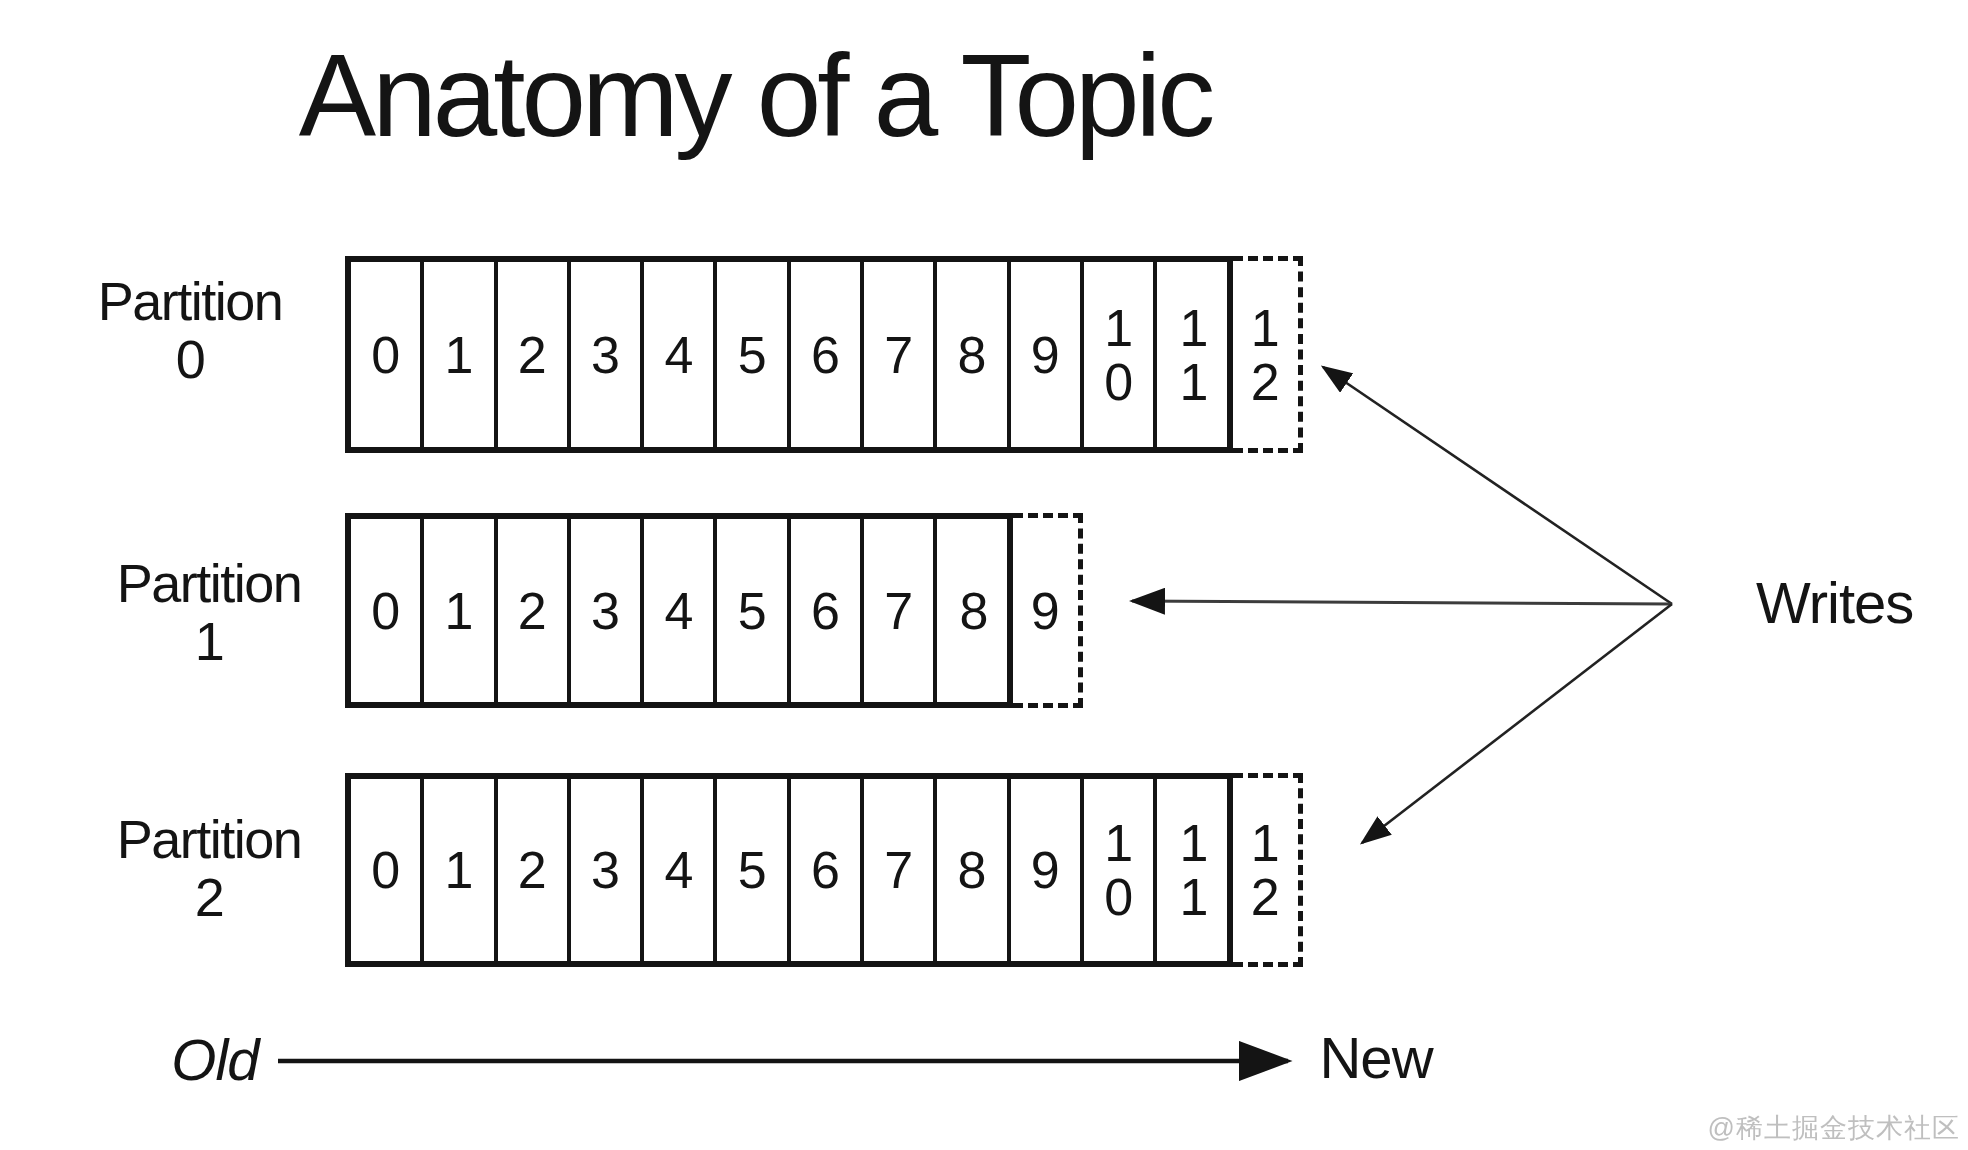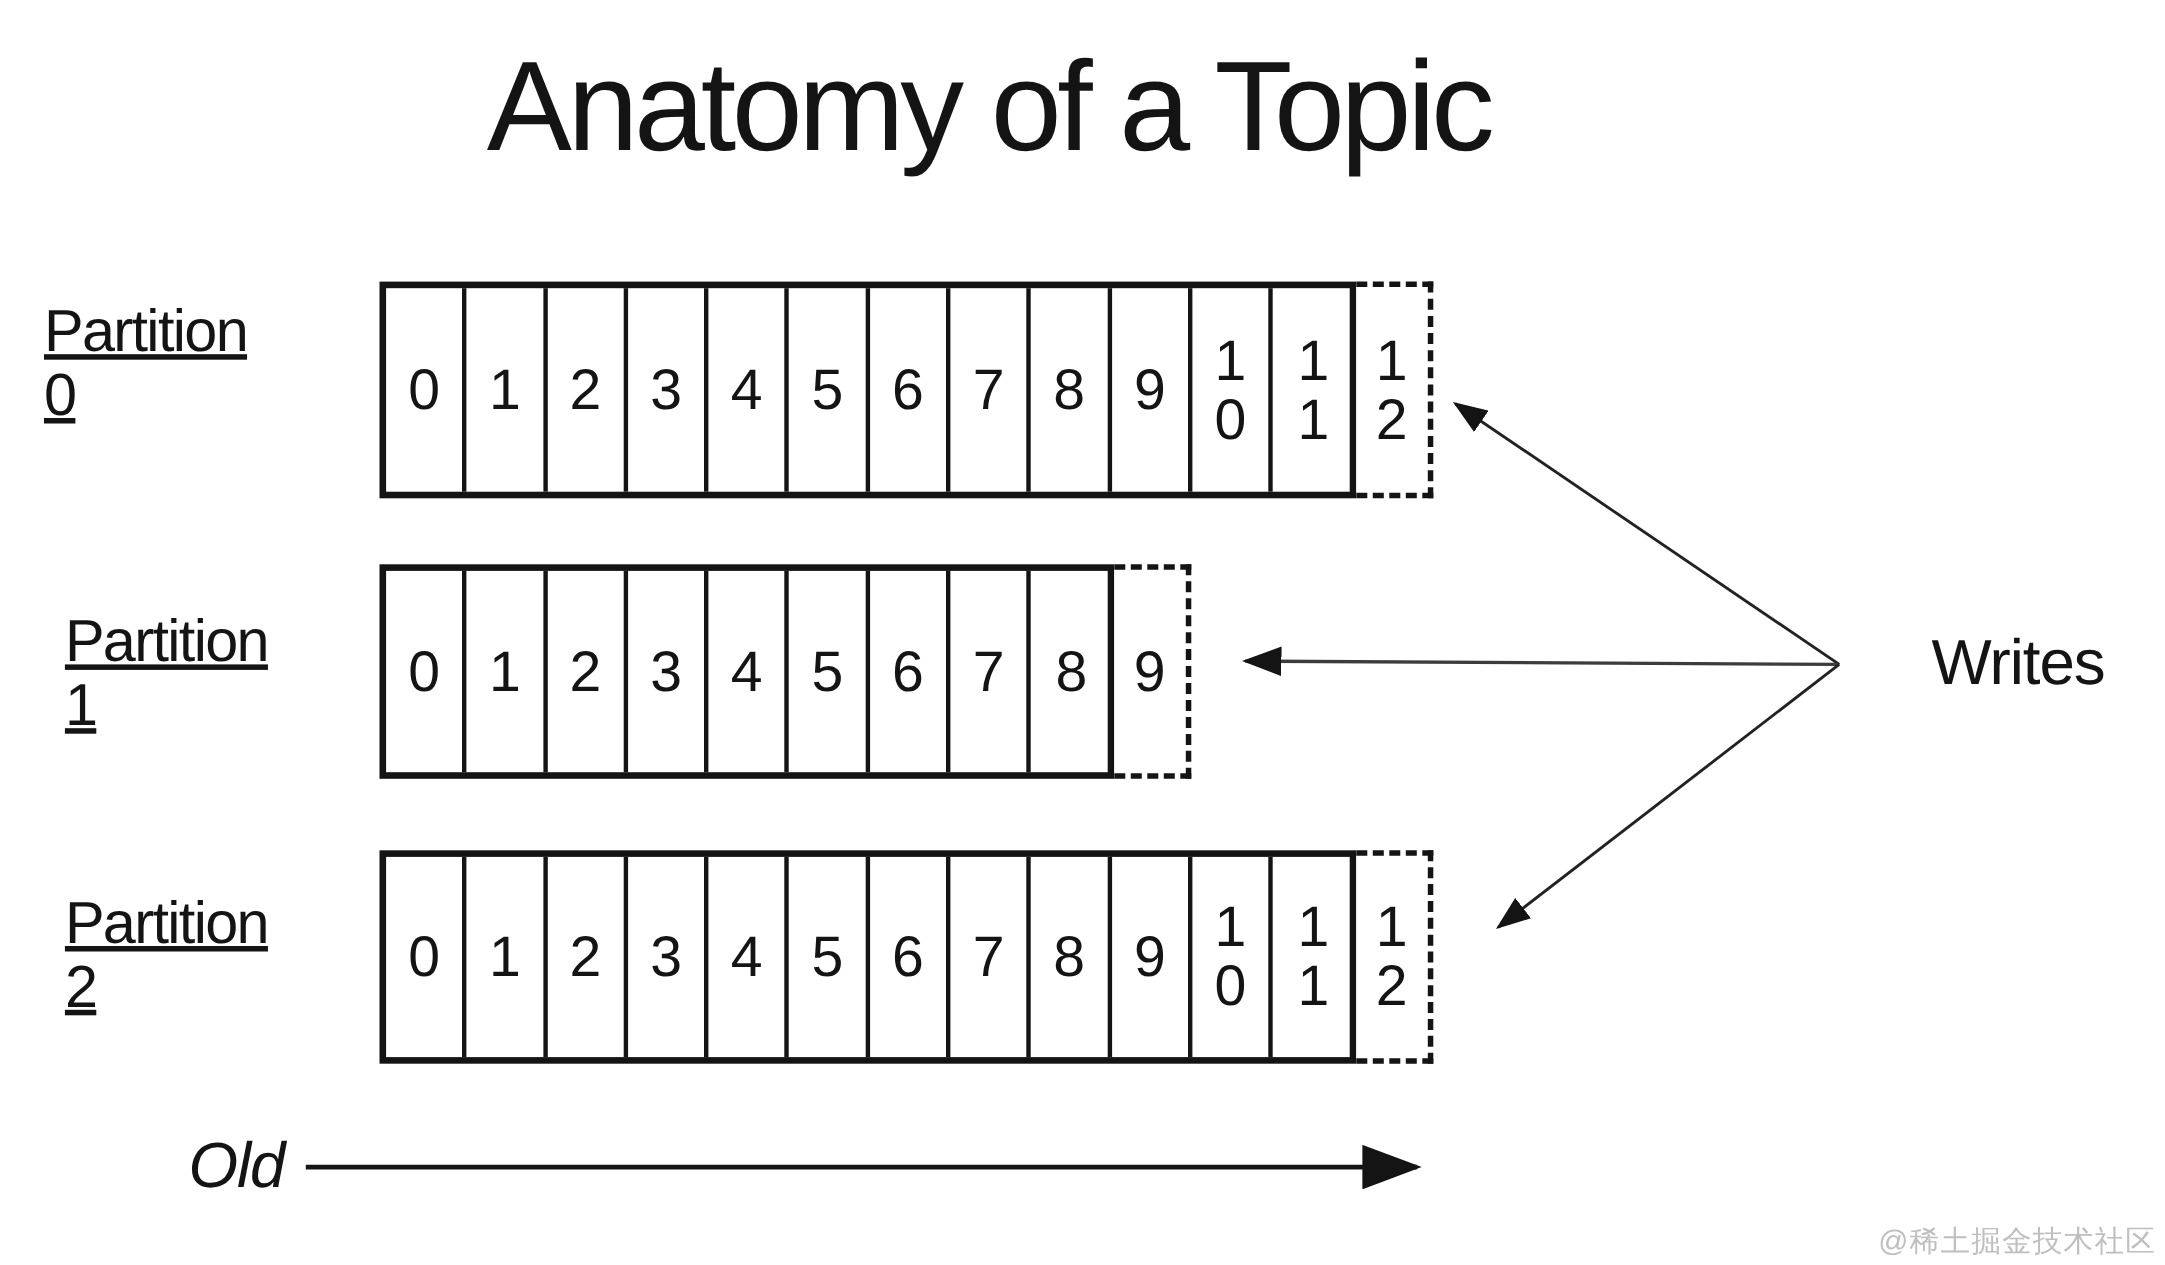--- a/index.html
+++ b/index.html
@@ -1,25 +1,25 @@
 <!DOCTYPE html>
 <html><head>
 <meta charset="utf-8">
 <style>
   html,body{margin:0;padding:0;background:#fff;}
   .canvas{
     position:relative;width:1968px;height:1150px;background:#fff;overflow:hidden;
     font-family:"Liberation Sans","DejaVu Sans",sans-serif;color:#141414;
   }
   .title{
-    position:absolute;left:155px;top:30px;width:1200px;text-align:right;
+    position:absolute;left:155px;top:30px;width:1200px;text-align:center;
     font-size:116px;letter-spacing:-4px;font-weight:400;line-height:1.15;white-space:nowrap;
   }
   .partition-label{
-    position:absolute;font-size:54px;letter-spacing:-1.5px;line-height:58px;text-decoration:underline;
+    position:absolute;text-align:center;font-size:54px;letter-spacing:-1.5px;line-height:58px;
   }
   .cells{
     position:absolute;display:flex;box-sizing:border-box;border:6px solid #141414;background:#fff;
   }
   .cell{
     box-sizing:border-box;flex:0 0 auto;display:flex;flex-direction:column;
     align-items:center;justify-content:center;border-right:4px solid #141414;
     font-size:52px;line-height:54px;
   }
   .cell:last-child{border-right:none;}
@@ -131,15 +131,16 @@
       </marker>
     </defs>
     <line x1="1672" y1="604" x2="1323" y2="367" stroke="#222222" stroke-width="2.6" marker-end="url(#ah)"></line>
     <line x1="1672" y1="604" x2="1132" y2="601" stroke="#3c3c3c" stroke-width="3" marker-end="url(#ah)"></line>
     <line x1="1672" y1="604" x2="1362" y2="843" stroke="#222222" stroke-width="2.6" marker-end="url(#ah)"></line>
     <line x1="278" y1="1061" x2="1288" y2="1061" stroke="#141414" stroke-width="4.5" marker-end="url(#ah)"></line>
   </svg>
 
   <div class="writes-label">Writes</div>
   <div class="old-label">Old</div>
+  <div class="new-label">New</div>
 
   <div class="watermark">@稀土掘金技术社区</div>
 </div>
 
 </body></html>

